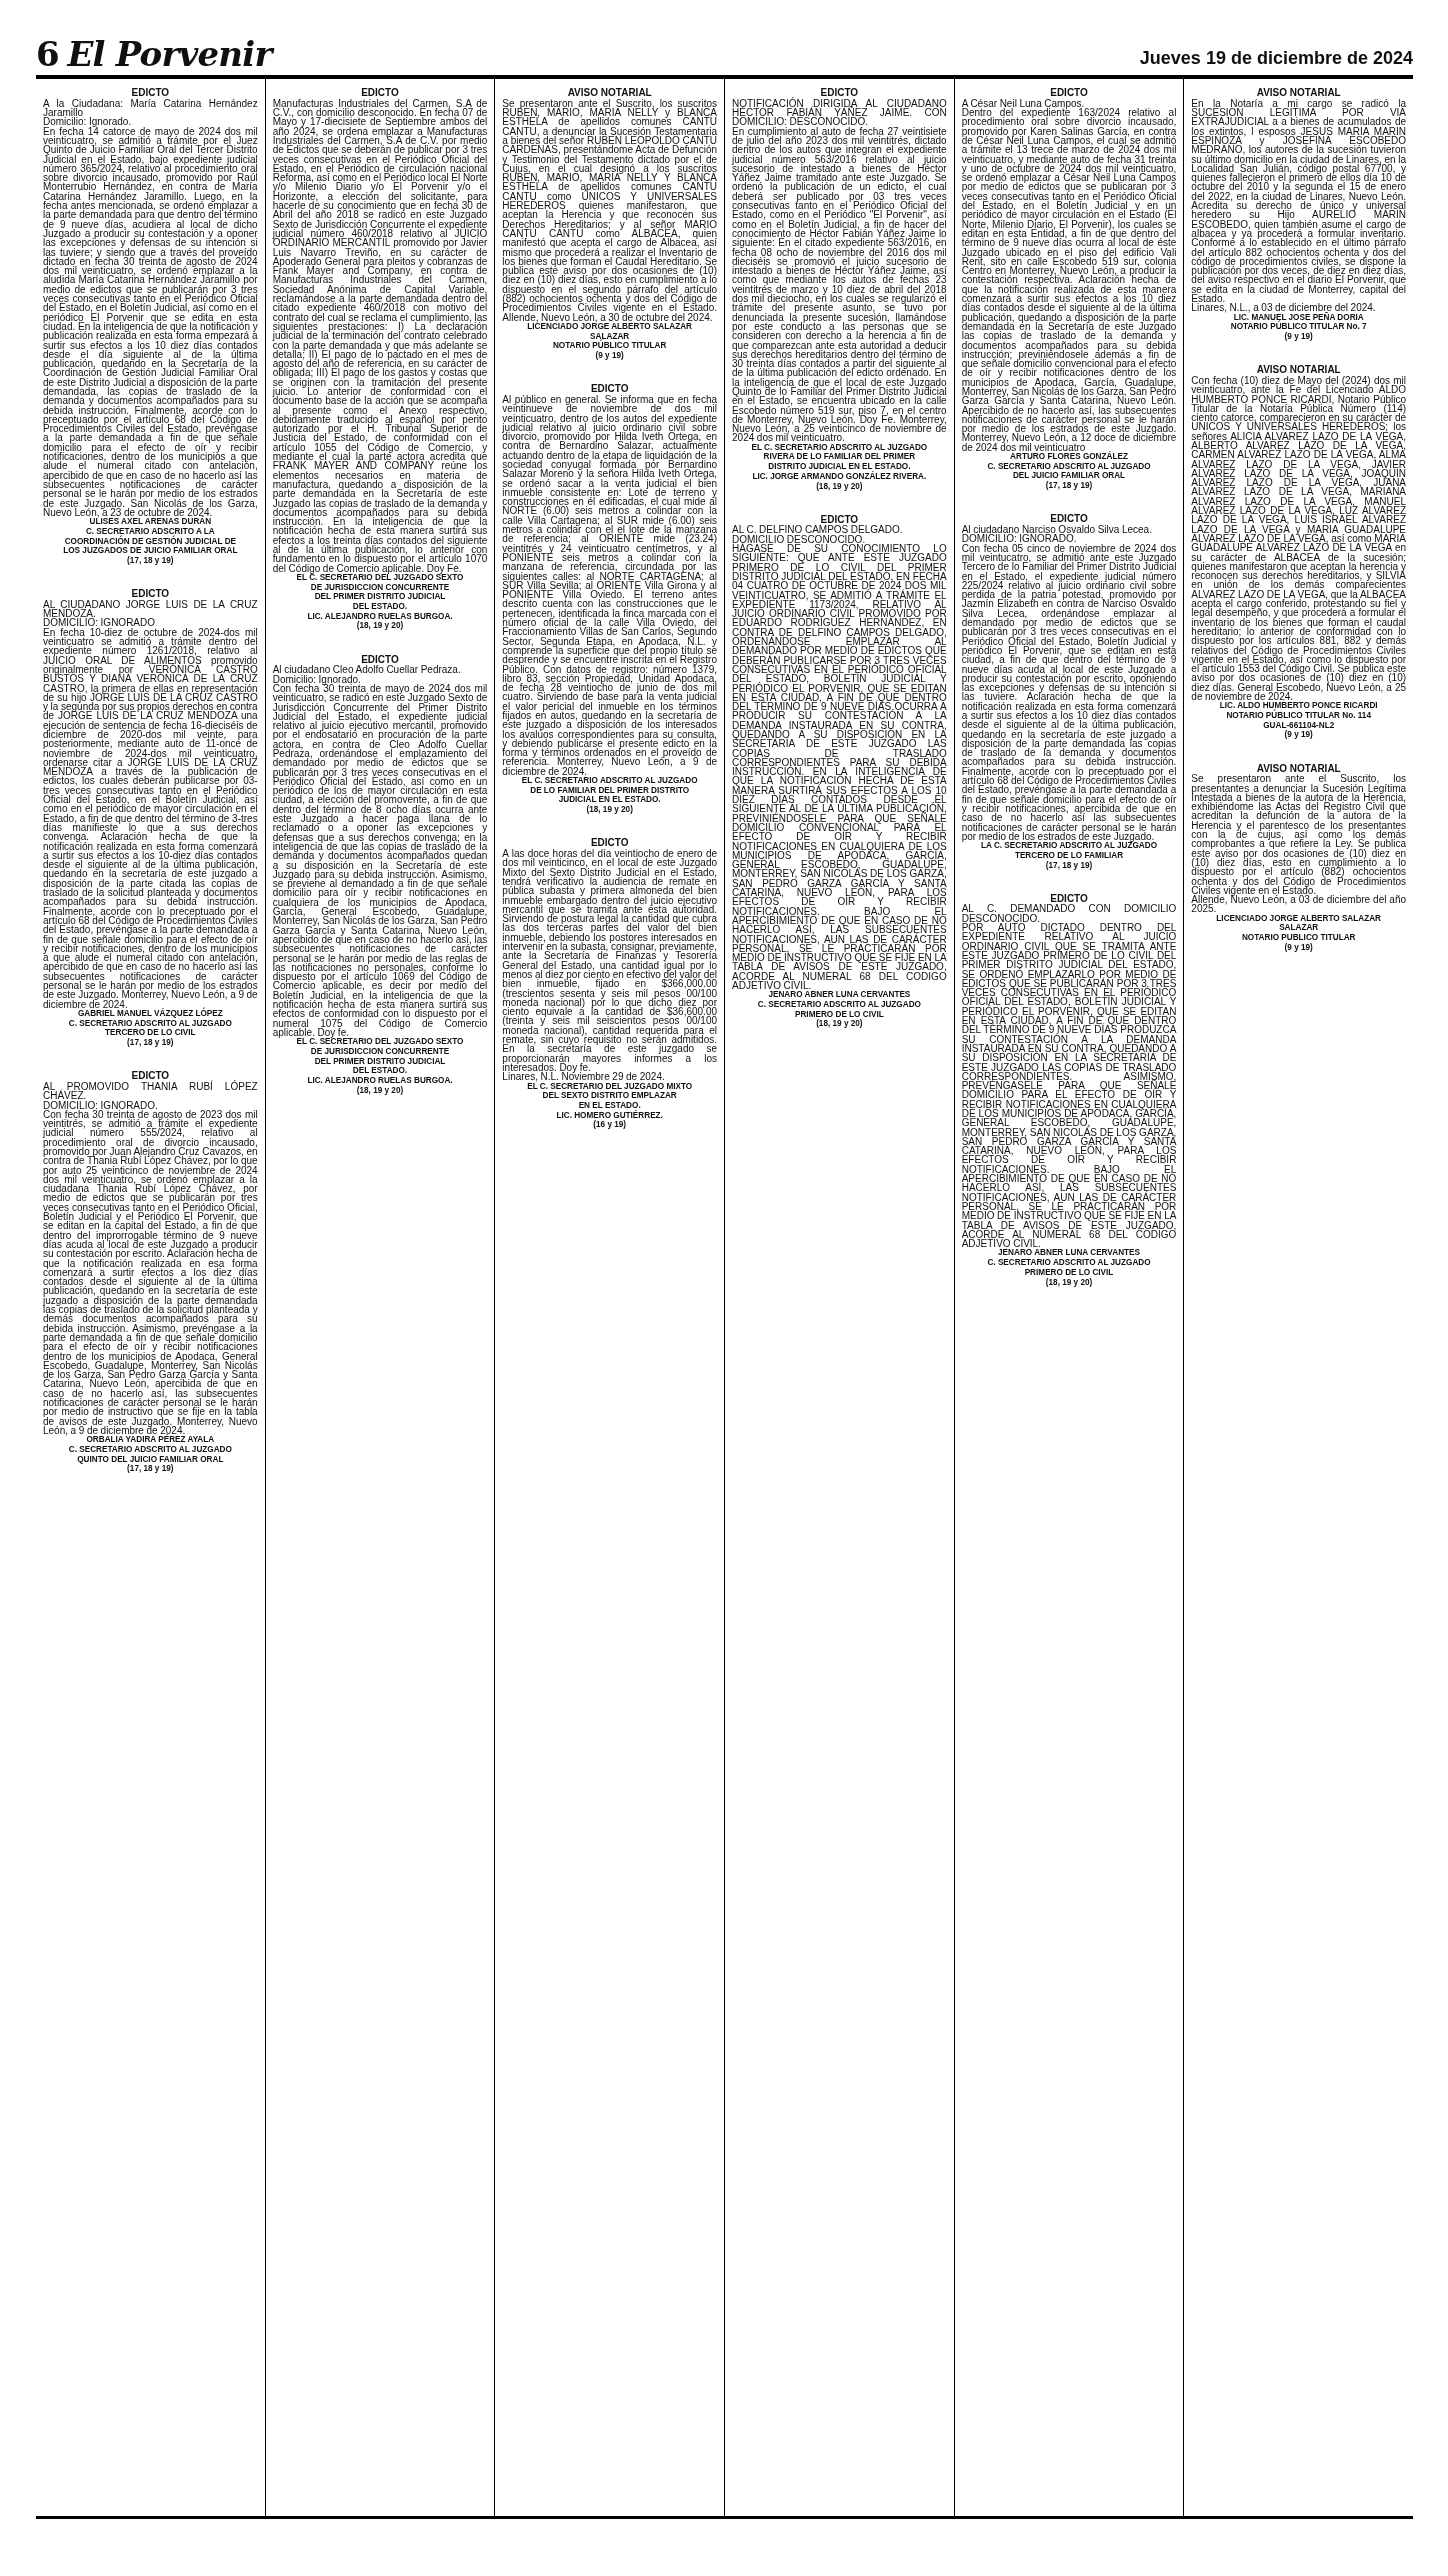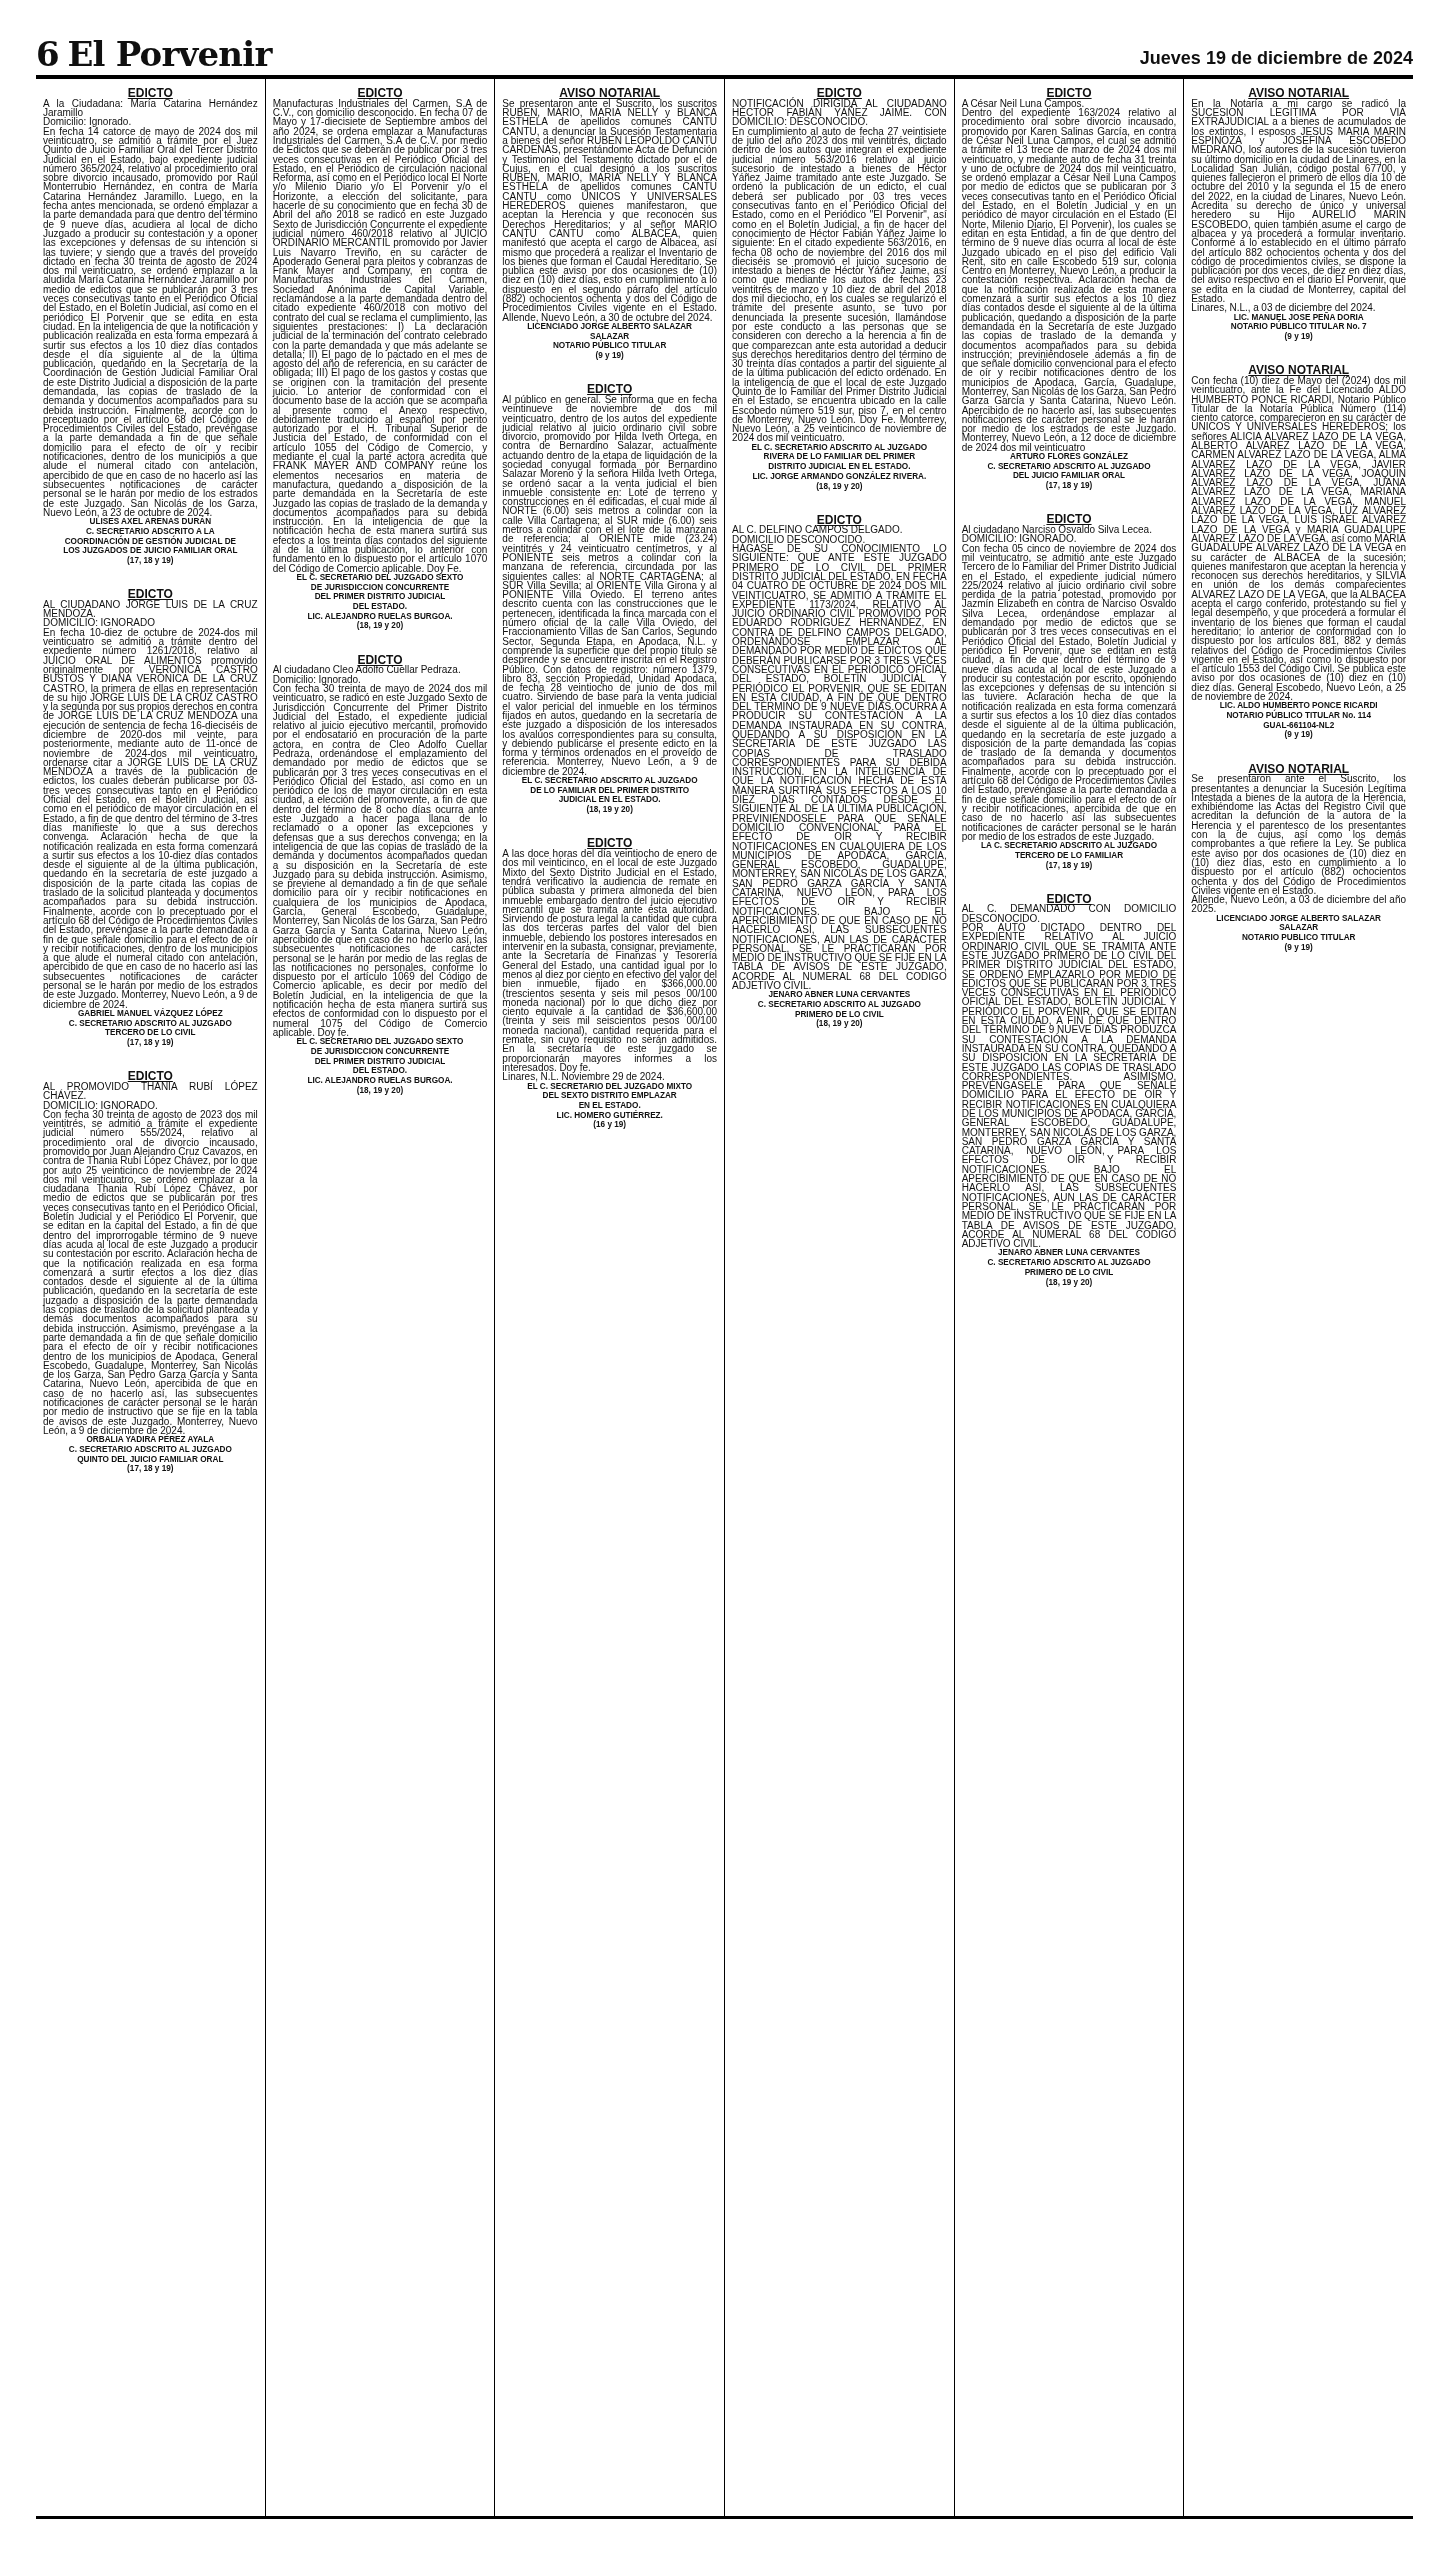--- a/index.html
+++ b/index.html
@@ -10,32 +10,32 @@
   .page{padding:0 36px;}
   .masthead{
     display:flex;align-items:flex-end;justify-content:space-between;
     padding-top:39px;padding-bottom:4.7px;border-bottom:4.7px solid #000;
   }
   .brand-wrap{display:flex;align-items:flex-end;gap:7.8px;}
   .page-number{
     font-family:"DejaVu Serif", serif;font-weight:bold;font-size:34px;line-height:31px;
   }
   .brand{
-    font-family:"DejaVu Serif", serif;font-weight:bold;font-size:34px;line-height:31px;letter-spacing:-0.8px;
+    font-family:"DejaVu Serif", serif;font-weight:bold;font-size:34px;line-height:31px;letter-spacing:-0.8px;font-style:italic;
   }
   .edition-date{font-size:18px;font-weight:bold;line-height:23.4px;}
   .cols{
     display:flex;align-items:stretch;height:2437px;overflow:hidden;
     border-bottom:3.1px solid #000;
   }
   .col{flex:1 1 0;min-width:0;padding:9.3px 7px 0 7px;}
   .col + .col{border-left:1.6px solid #000;}
   .notice{margin-bottom:23.4px;}
   .n-title{
-    text-align:center;font-weight:bold;font-size:12px;line-height:10px;margin-bottom:0.8px;text-decoration:underline;
+    text-align:center;font-weight:bold;font-size:10px;line-height:10px;margin-bottom:0.8px;
   }
   .n-p{
     text-align:justify;font-size:10px;line-height:9.3px;
     word-spacing:-0.2px;letter-spacing:0;
   }
   .n-sig{
     text-align:center;font-weight:bold;font-size:8.2px;line-height:9.7px;
   }
 </style>
 </head>

